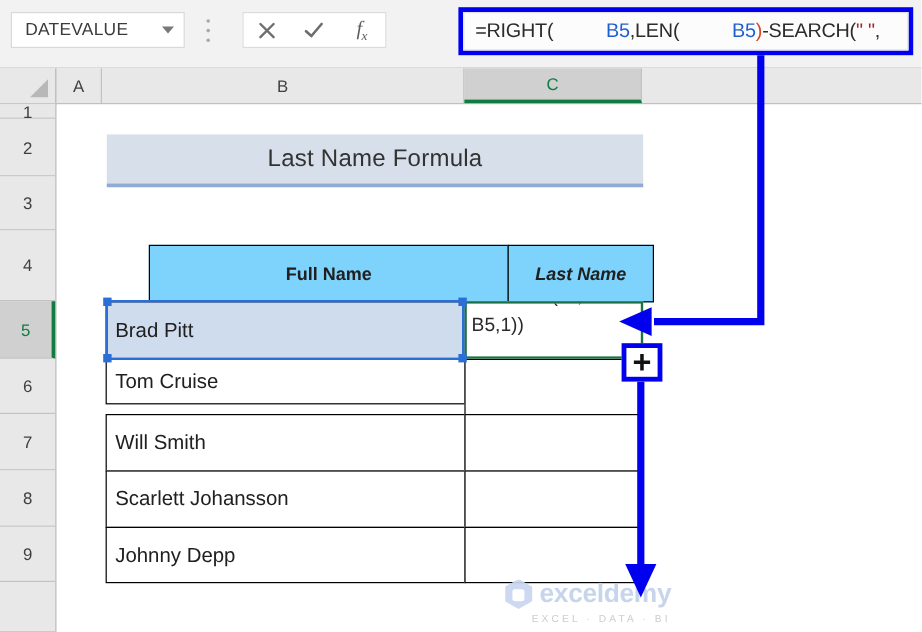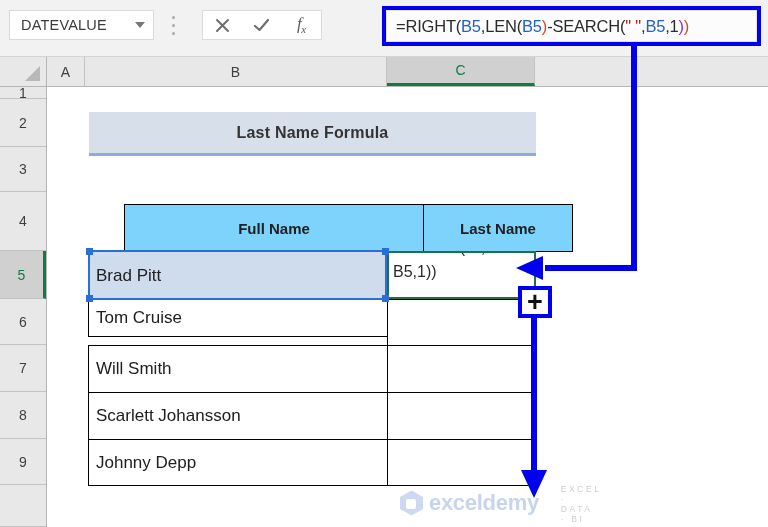--- a/index.html
+++ b/index.html
@@ -121,21 +121,21 @@
     padding-left: 9px;
     overflow: hidden;
   }
   #formula-text {
     font-family: "Liberation Sans", sans-serif;
     font-size: 16.5px;
     white-space: nowrap;
     color: #2b2b2b;
     letter-spacing: -.2px;
   }
-  .ref-blue  { color: #1f5fd0; }
+  .ref-blue  { color: #1f5fd0; margin-left: 44px; }
   .par-red   { color: #d04a2a; }
   .par-purple{ color: #8e2fc0; }
   .str-red   { color: #b02020; }
 
   
   #colhdr {
     position: absolute;
     left: 0; top: 57px;
     width: 768px; height: 30px;
     background: #e8e8e8;
@@ -221,22 +221,22 @@
     left: 41px; top: 25px;
     width: 447px; height: 44px;
     background: #d6dfea;
     border-bottom: 3px solid #8faad4;
     box-sizing: border-box;
     display: flex;
     align-items: center;
     justify-content: center;
   }
   #title-text {
-    font-size: 16px;
-    font-weight: bold;
+    font-size: 20px;
+    font-weight: normal;
     color: #333333;
     letter-spacing: .2px;
   }
 
   
   .tcell {
     position: absolute;
     box-sizing: border-box;
     border: 1px solid #000000;
     display: flex;
@@ -297,20 +297,21 @@
     white-space: pre-wrap;
     word-break: break-all;
   }
 
   
   #watermark {
     position: absolute;
     left: 352px; top: 395px;
     width: 180px;
     display: flex;
+    flex-direction: column;
     align-items: center;
     opacity: .92;
   }
   #wm-row {
     display: flex;
     align-items: center;
     gap: 6px;
   }
   #wm-mark {
     width: 23px; height: 25px;
@@ -428,21 +429,21 @@
   <div class="rowcell" style="top:398px; height:42px;"></div>
 </div>
 
 <div id="grid">
 
   <div id="title-banner">
     <span id="title-text">Last Name Formula</span>
   </div>
 
   <div class="tcell hdr" style="left:40px;  top:117px; width:300px; height:48px;">Full Name</div>
-  <div class="tcell hdr" style="left:339px; top:117px; width:150px; height:48px;">Last Name</div>
+  <div class="tcell hdr" style="left:339px; top:117px; width:122px; height:48px;font-style:italic;">Last Name</div>
 
   <div class="tcell body" id="cell-b5" style="left:40px;  top:164px; width:300px; height:49px;">Brad Pitt</div>
 
   <div class="tcell body" style="left:40px;  top:212px; width:300px; height:38px;">Tom Cruise</div>
   <div class="tcell blank" style="left:339px; top:212px; width:149px; height:47px;"></div>
 
   <div class="tcell body" style="left:40px;  top:258px; width:300px; height:48px;">Will Smith</div>
   <div class="tcell blank" style="left:339px; top:258px; width:149px; height:48px;"></div>
 
   <div class="tcell body" style="left:40px;  top:305px; width:300px; height:48px;">Scarlett Johansson</div>

